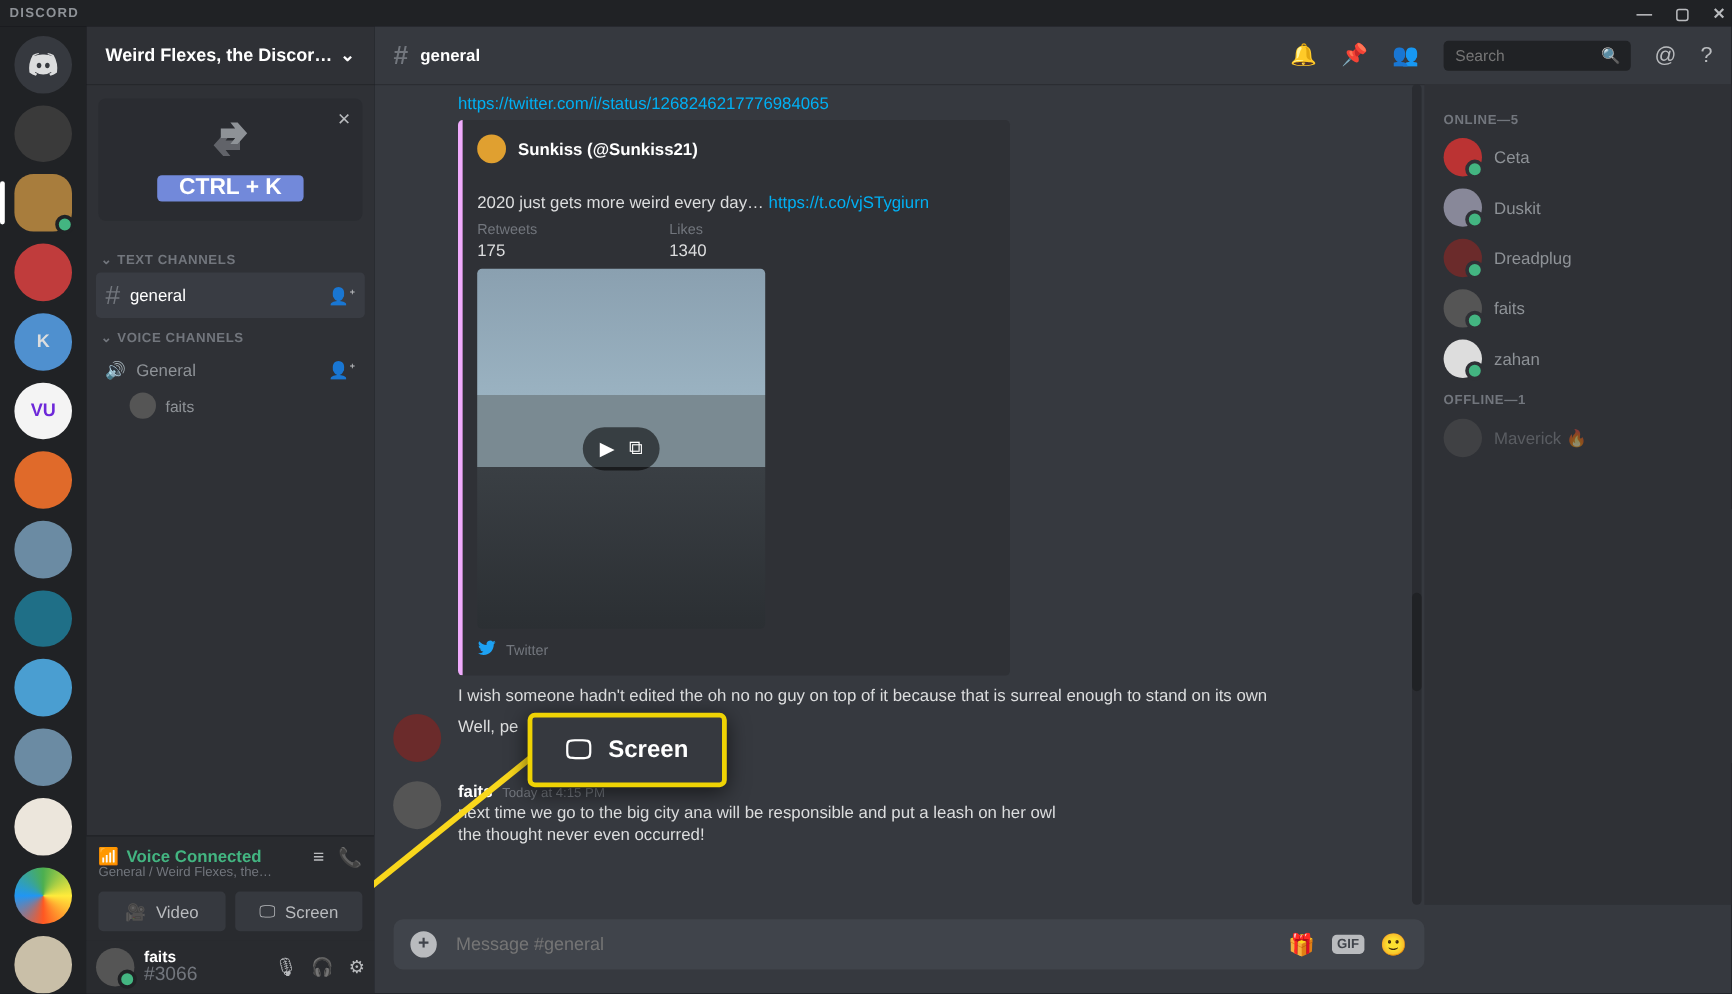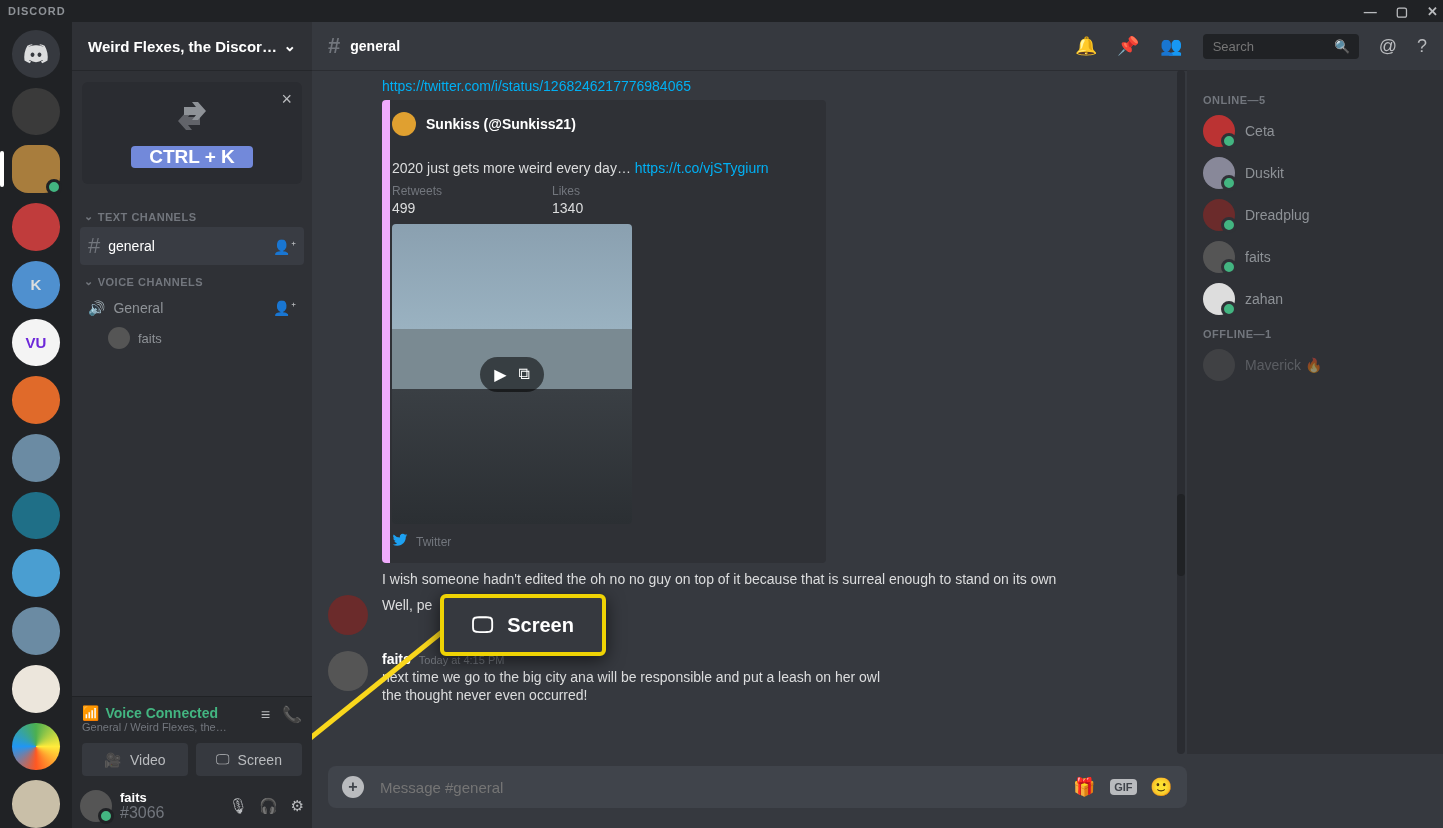--- a/index.html
+++ b/index.html
@@ -148,22 +148,22 @@
   .messages{flex:1;overflow:auto;padding:0 16px 4px;position:relative;}
   .msg{display:flex;gap:14px;padding:8px 0;}
   .msg .ava{width:40px;height:40px;border-radius:50%;background:#555;flex-shrink:0;}
   .msg .body{flex:1;min-width:0;}
   .msg .head{display:flex;align-items:baseline;gap:8px;}
   .msg .author{color:#fff;font-weight:600;}
   .msg .time{color:var(--text-faint);font-size:11px;}
   .msg .text{color:var(--text);margin-top:2px;}
   a.linkish{color:var(--link);}
   .embed{
-    margin-top:6px;background:#2f3136;border-radius:4px;border-left:8px solid #f0abfc;
-    padding:12px 2px;max-width:432px;display:flex;flex-direction:column;gap:8px;
+    margin-top:6px;background:#2f3136;border-radius:4px;border-left:4px solid #f0abfc;
+    padding:12px 12px;max-width:432px;display:flex;flex-direction:column;gap:8px;
   }
   .embed-head{display:flex;align-items:center;gap:10px;}
   .embed-ava{width:24px;height:24px;border-radius:50%;background:#e0a030;}
   .embed-author{color:#fff;font-weight:600;font-size:14px;}
   .embed-text{color:var(--text);font-size:14px;margin-top:16px;}
   .embed-stats{display:flex;gap:110px;color:var(--text-faint);font-size:12px;}
   .embed-stats .v{display:block;color:var(--text);font-size:14px;margin-top:2px;}
   .embed-media{
     width:240px;height:300px;border-radius:4px;
     background:
@@ -370,21 +370,21 @@
           <a class="linkish">https://twitter.com/i/status/1268246217776984065</a>
           <div class="embed">
             <div class="embed-head">
               <div class="embed-ava"></div>
               <div class="embed-author">Sunkiss (@Sunkiss21)</div>
             </div>
             <div class="embed-text">
               <span>2020 just gets more weird every day… </span><a class="linkish">https://t.co/vjSTygiurn</a>
             </div>
             <div class="embed-stats">
-              <div><span>Retweets</span><span class="v">499</span></div>
+              <div><span>Retweets</span><span class="v">175</span></div>
               <div><span>Likes</span><span class="v">1340</span></div>
             </div>
             <div class="embed-media">
               <div class="play-pop">
                 <span>▶</span>
                 <span>⧉</span>
               </div>
             </div>
             <div class="embed-foot">
               <span class="twitter-bird"><svg viewBox="0 0 24 24">

